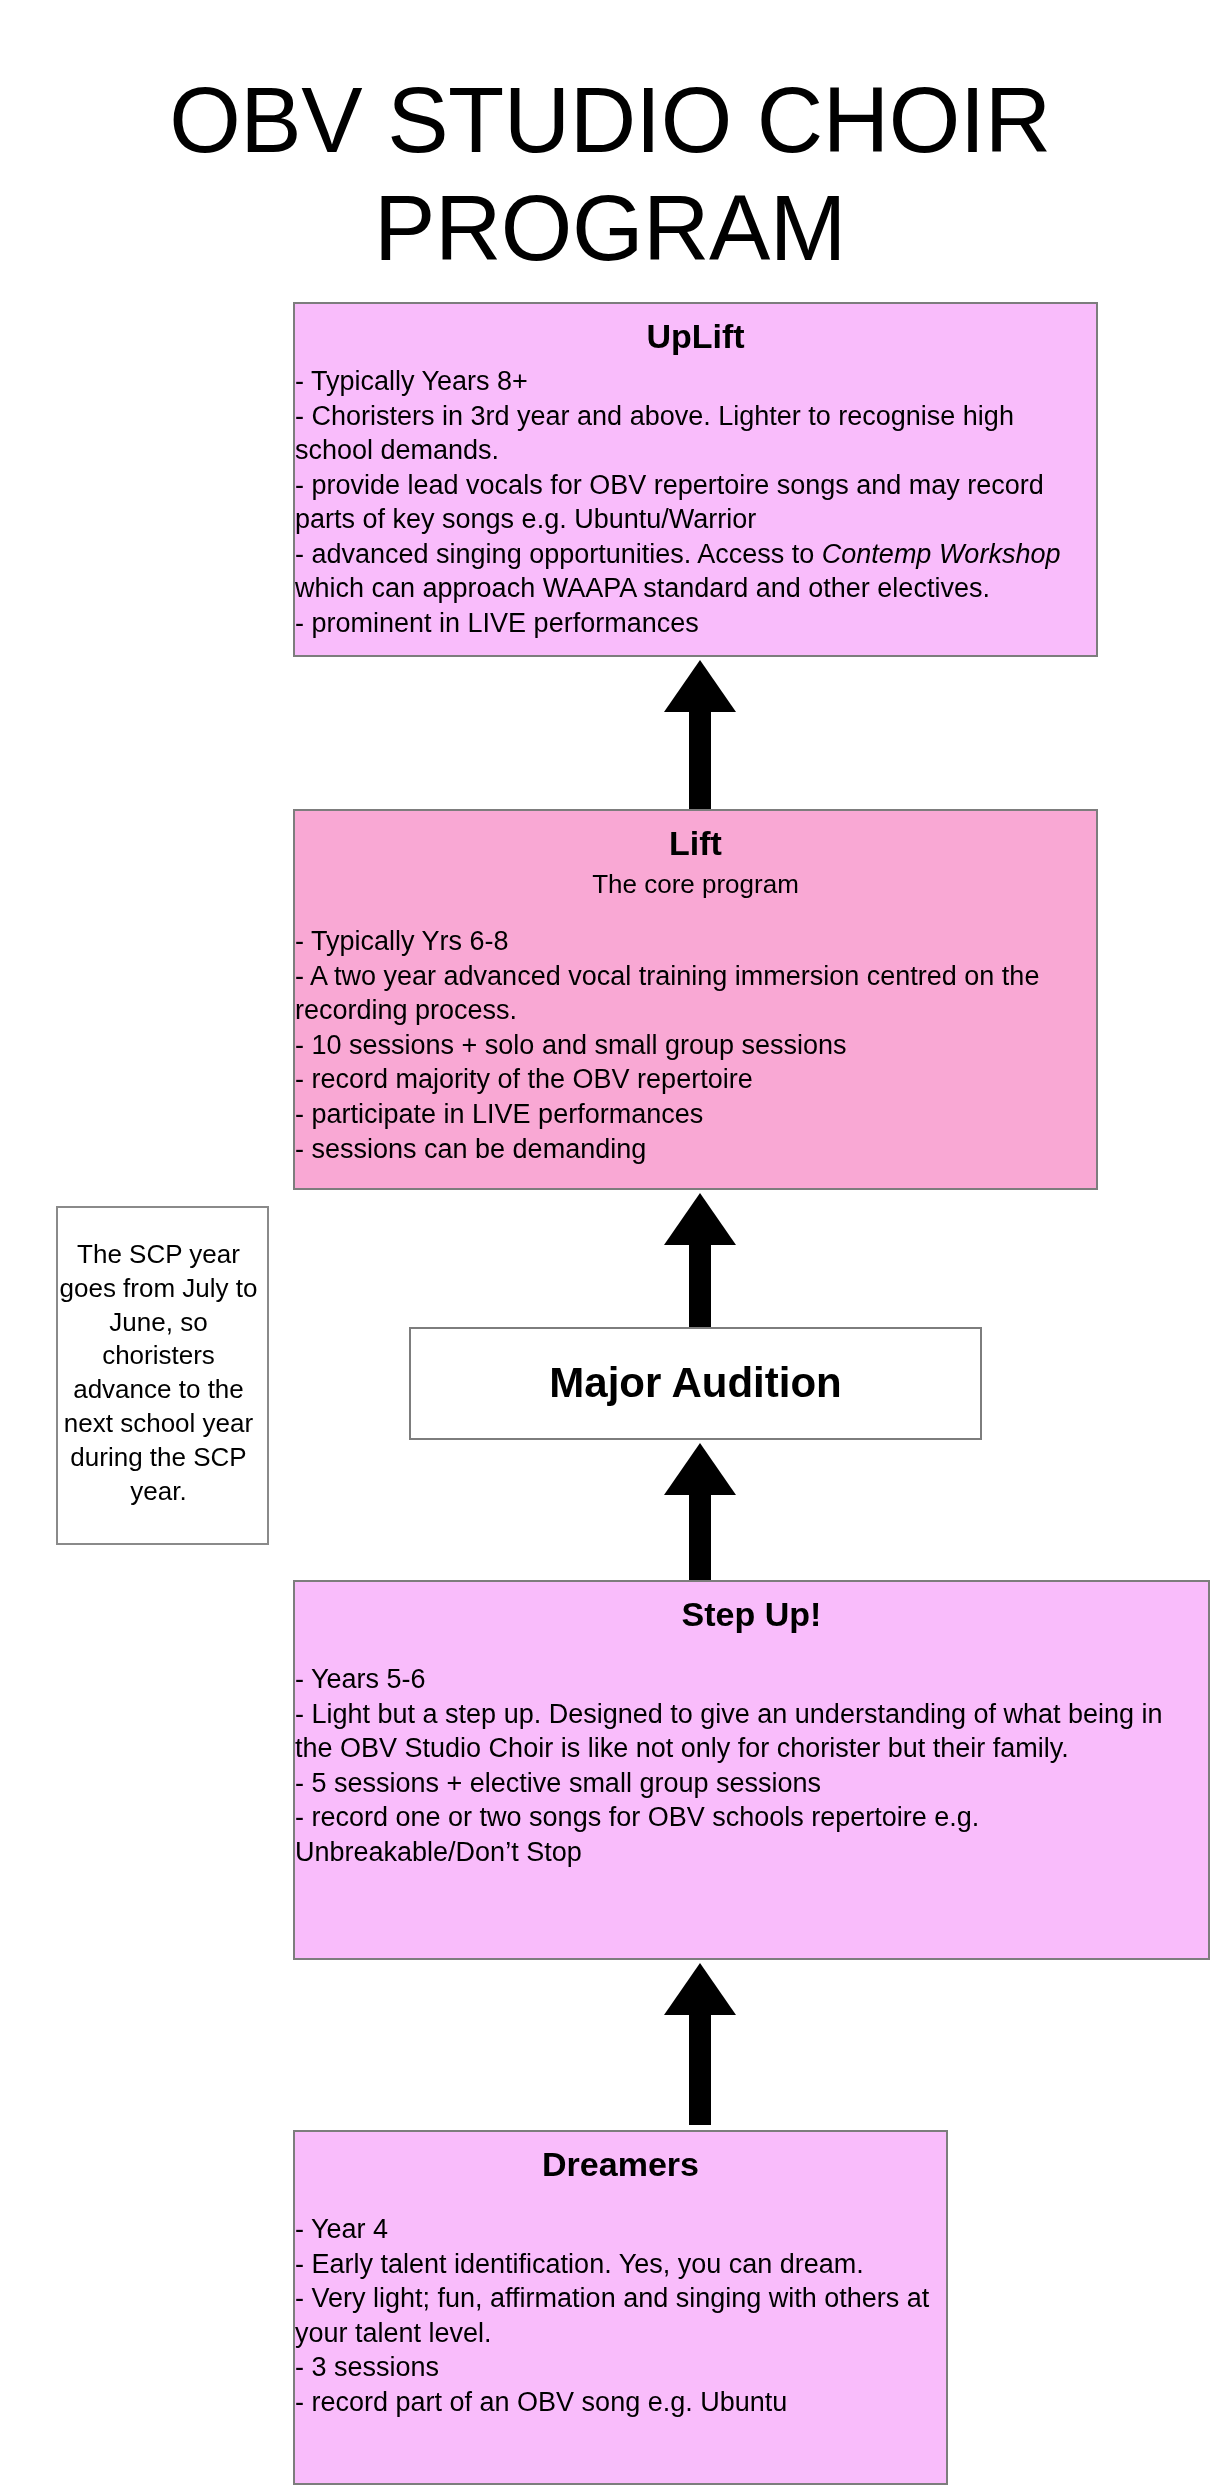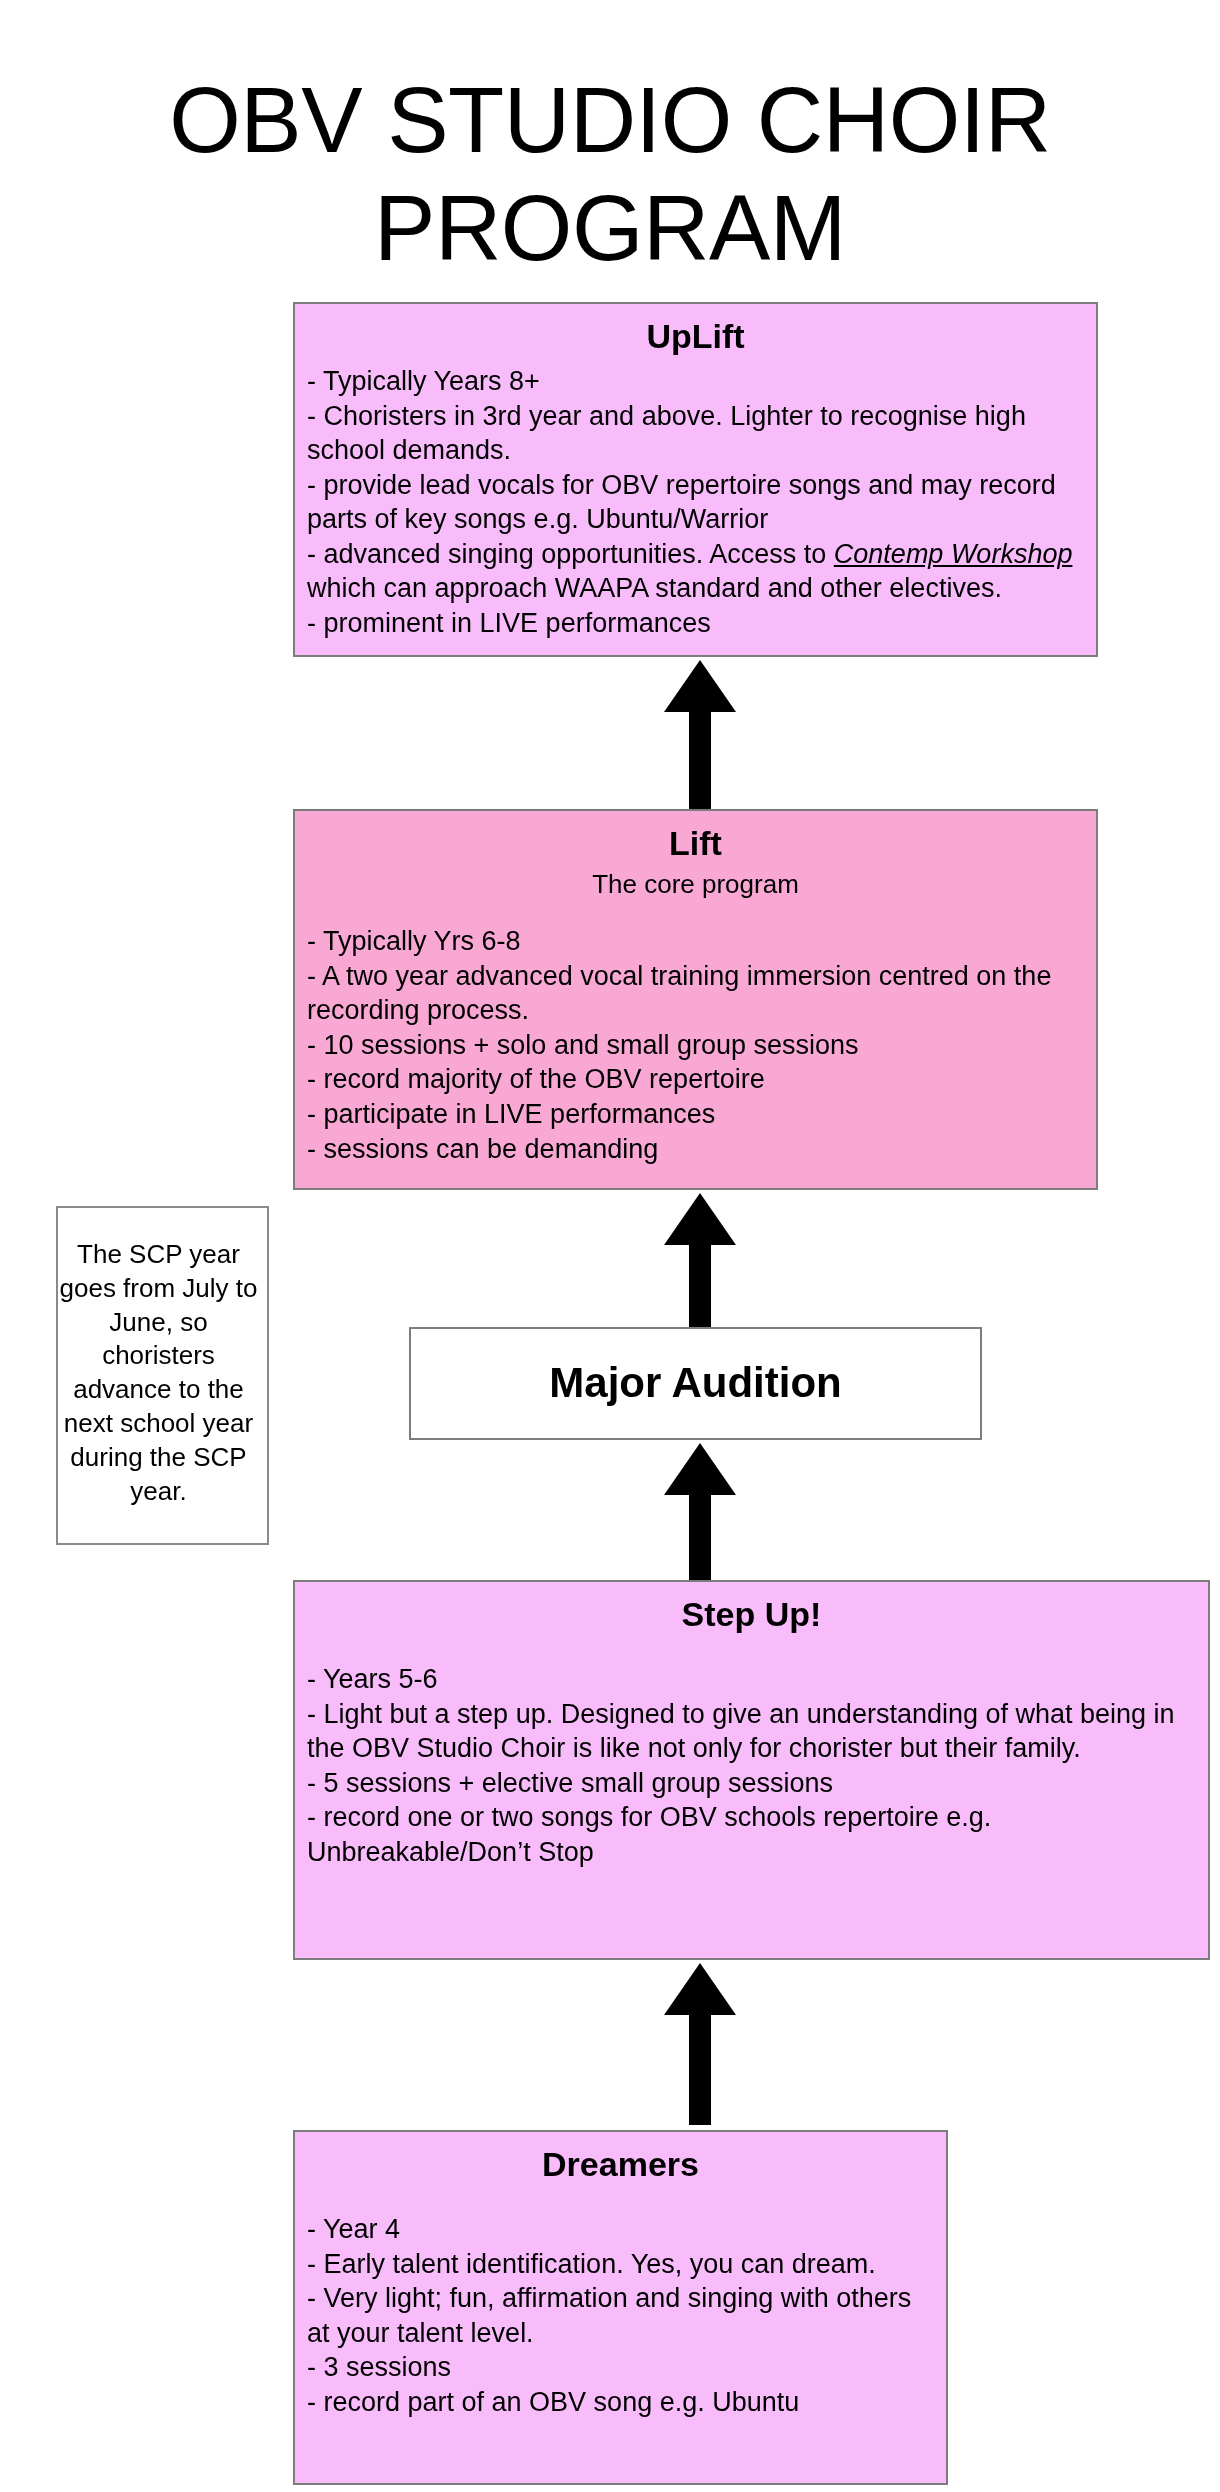--- a/index.html
+++ b/index.html
@@ -55,24 +55,24 @@
     font-size: 26px;
     line-height: 1.2;
     margin: 0;
     padding: 8px 0 0 0;
     font-weight: normal;
   }
   .stage-body {
     font-size: 27px;
     line-height: 1.28;
     margin: 0;
-    padding: 10px 10px 0 12px;
+    padding: 10px 10px 0 0;
     white-space: pre-wrap;
   }
-  .stage-body .ital { font-style: italic; text-decoration: underline; }
+  .stage-body .ital { font-style: italic; }
 
   
   .audition-label {
     text-align: center;
     font-size: 42px;
     font-weight: bold;
     line-height: 1;
     margin: 0;
     padding: 0;
     position: absolute;

